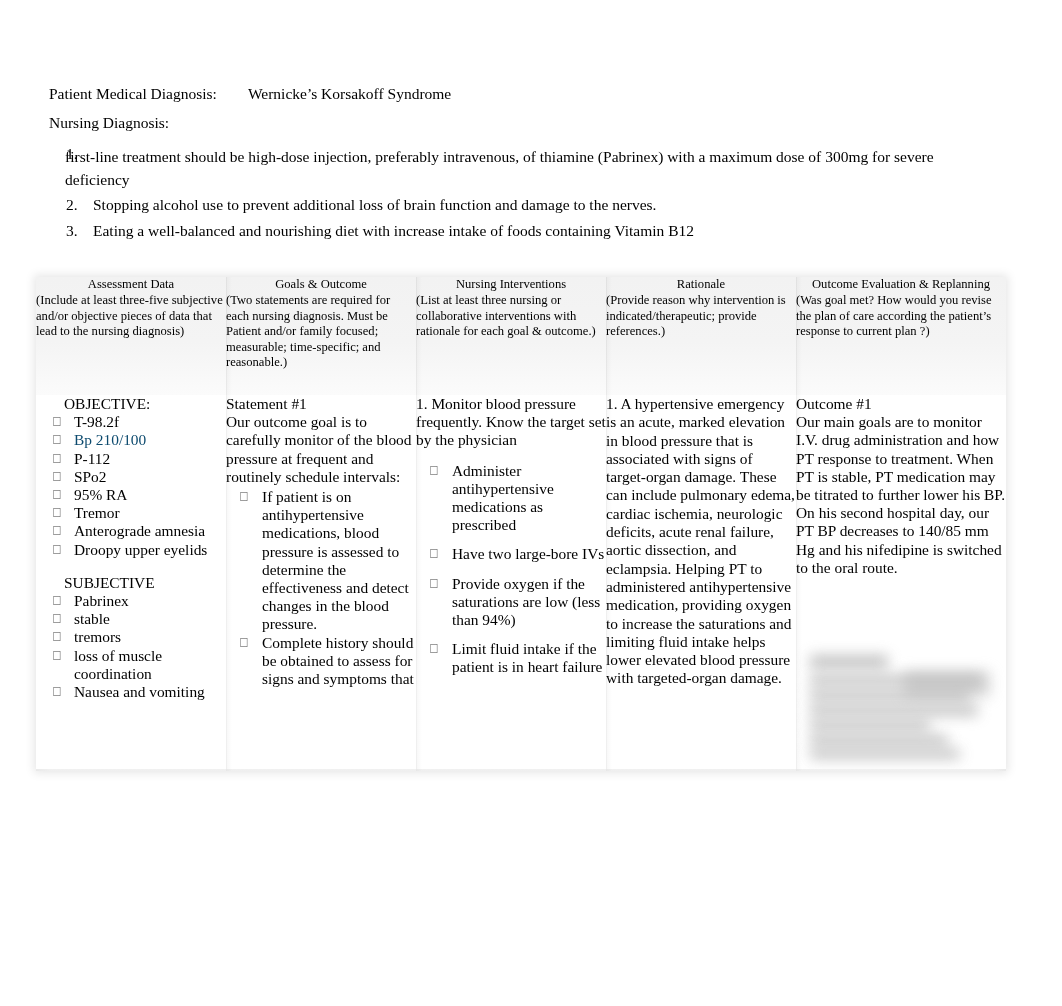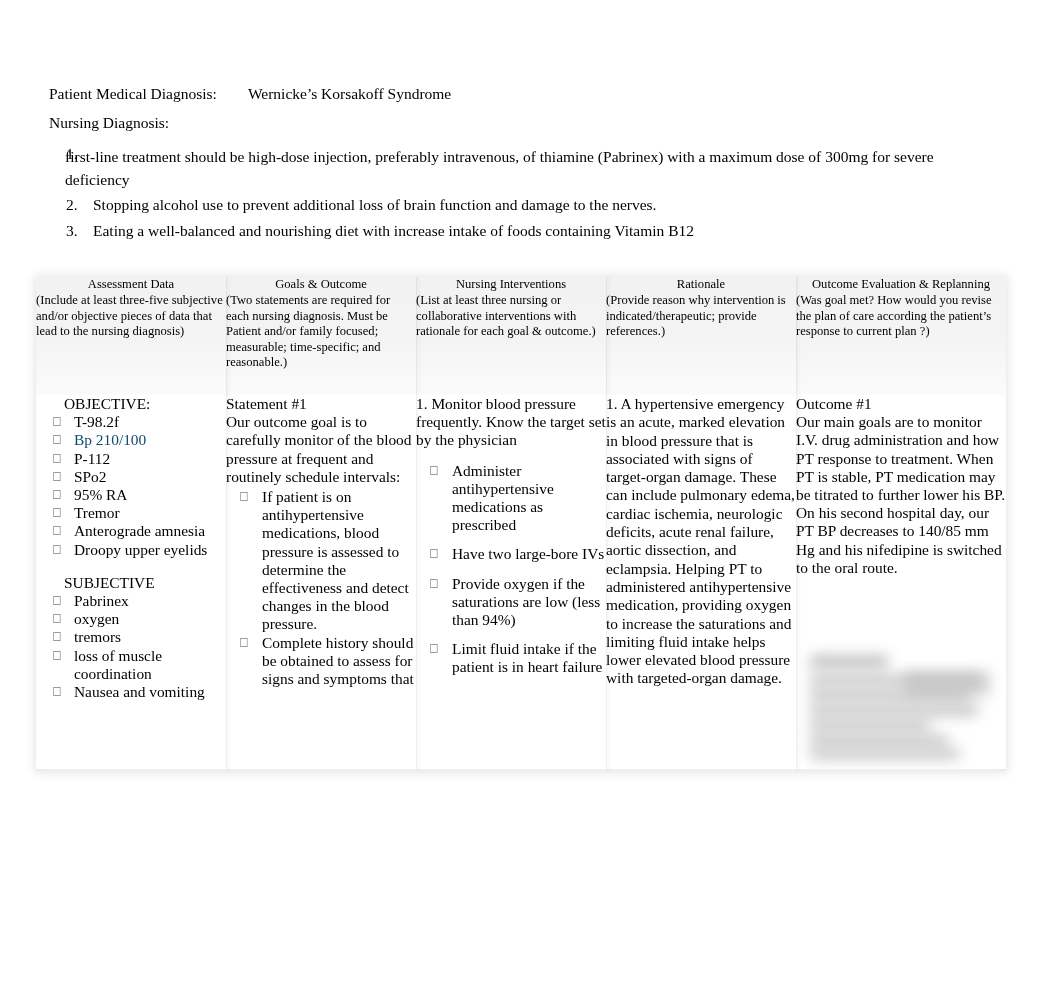--- a/index.html
+++ b/index.html
@@ -280,21 +280,21 @@
               <li><span class="bul">⎕</span><span>P-112</span></li>
               <li><span class="bul">⎕</span><span>SPo2</span></li>
               <li><span class="bul">⎕</span><span>95% RA</span></li>
               <li><span class="bul">⎕</span><span>Tremor</span></li>
               <li><span class="bul">⎕</span><span>Anterograde amnesia</span></li>
               <li><span class="bul">⎕</span><span>Droopy upper eyelids</span></li>
             </ul>
             <div class="section-label" style="margin-top:15px">SUBJECTIVE</div>
             <ul class="tofu gap-sm">
               <li><span class="bul">⎕</span><span>Pabrinex</span></li>
-              <li><span class="bul">⎕</span><span>oxygen</span></li>
+              <li><span class="bul">⎕</span><span>stable</span></li>
               <li><span class="bul">⎕</span><span>tremors</span></li>
               <li><span class="bul">⎕</span><span>loss of muscle coordination</span></li>
               <li><span class="bul">⎕</span><span>Nausea and vomiting</span></li>
             </ul>
           </td>
 
           <td class="body-cell">
             <div class="cell-txt">Statement #1</div>
             <div class="cell-txt">Our outcome goal is to carefully monitor of the blood pressure at frequent and routinely schedule intervals:</div>
             <ul class="tofu deep" style="margin-top:2px">

